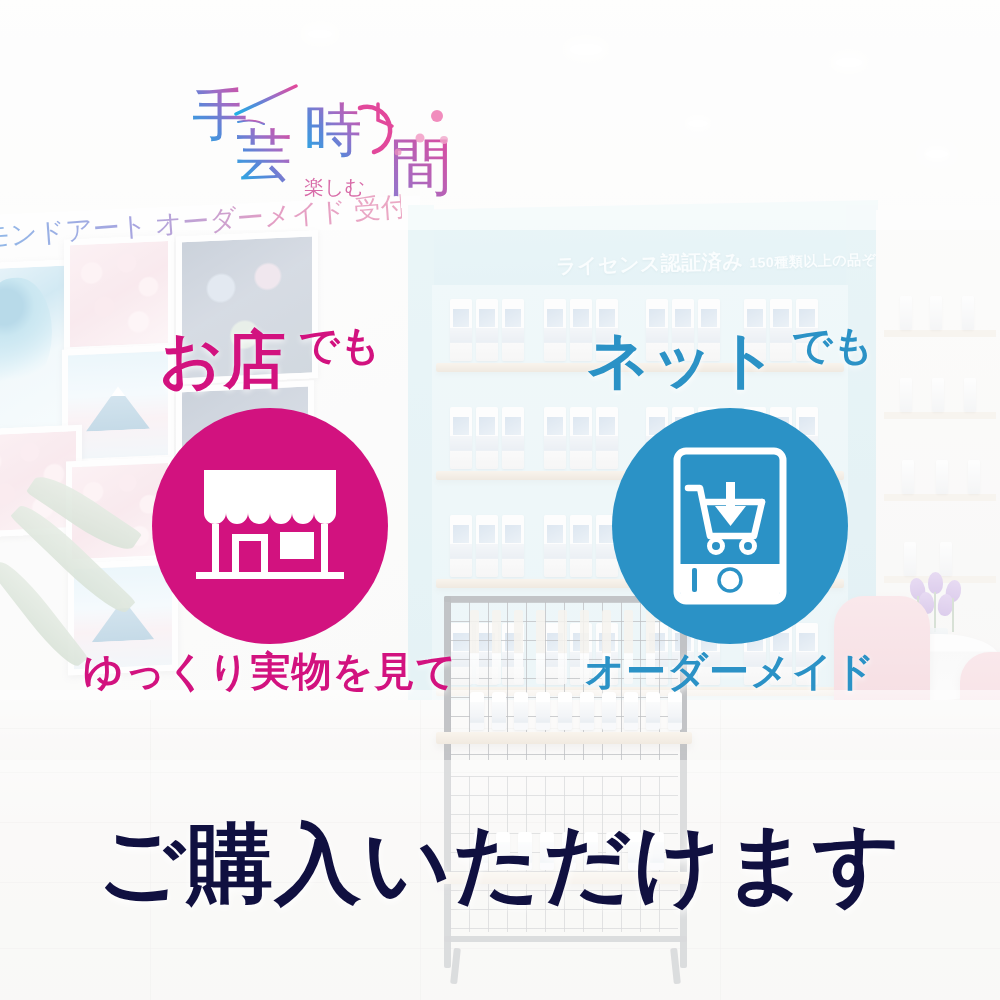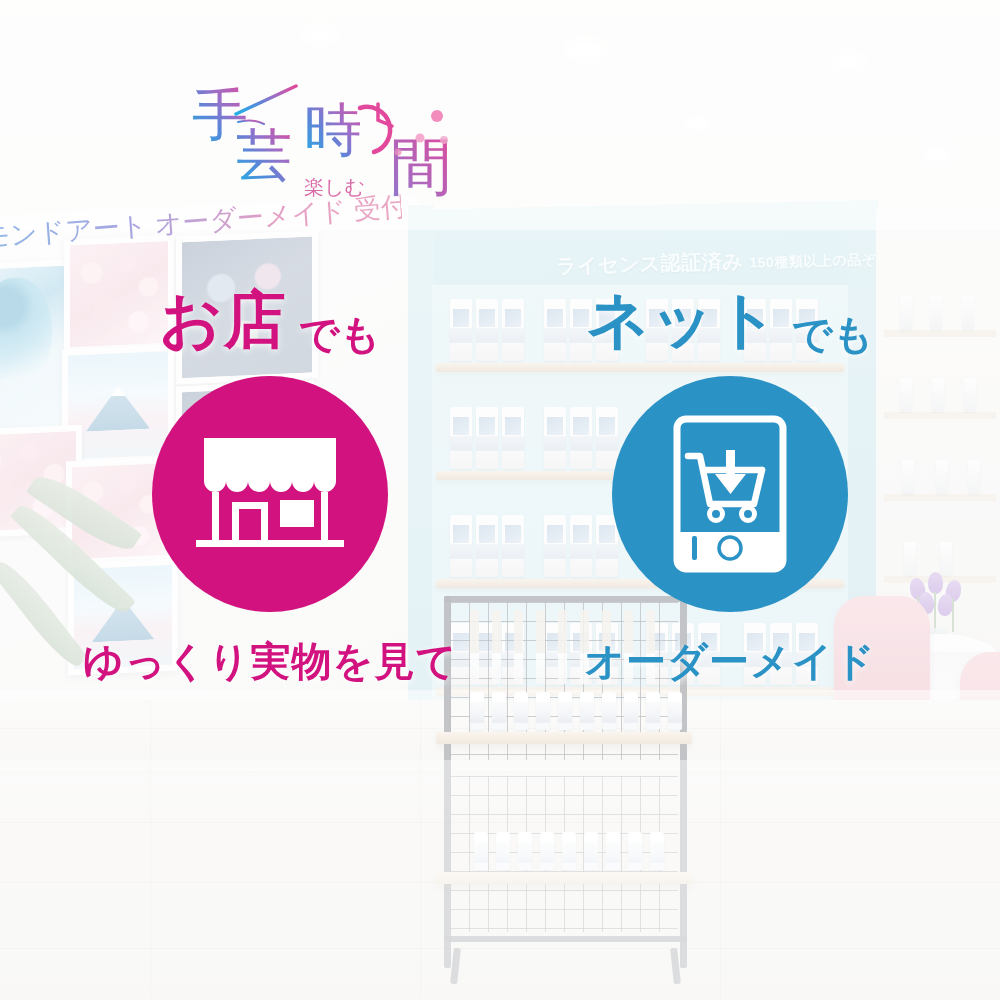--- a/index.html
+++ b/index.html
@@ -135,37 +135,37 @@
   .headline-top{position:absolute;left:492px;top:96px;
      font-size:74px;font-weight:700;color:#101040;letter-spacing:2px;
      font-family:"DejaVu Sans","Liberation Sans",sans-serif;
      text-shadow:0 2px 5px rgba(255,255,255,.9);white-space:nowrap;}
 
   
   .col{position:absolute;top:286px;width:420px;text-align:center;}
   .col.left{left:60px;}
   .col.right{left:520px;}
 
-  .cap-row{height:76px;display:flex;align-items:flex-end;justify-content:center;gap:12px;}
+  .cap-row{height:76px;display:flex;align-items:flex-start;justify-content:center;gap:12px;margin-top:32px;}
   .cap-big{font-size:62px;font-weight:700;letter-spacing:1px;
      font-family:"DejaVu Sans","Liberation Sans",sans-serif;
      text-shadow:0 2px 6px rgba(255,255,255,.85);}
   .cap-small{font-size:40px;font-weight:700;letter-spacing:0;
      font-family:"DejaVu Sans","Liberation Sans",sans-serif;
      text-shadow:0 2px 6px rgba(255,255,255,.85);}
   .pink{color:#d2127f;}
   .blue{color:#2b92c6;}
 
   .circle{width:236px;height:236px;border-radius:50%;margin:14px auto 0;
      display:flex;align-items:center;justify-content:center;}
   .circle.pinkbg{background:#d2127f;}
   .circle.bluebg{background:#2b92c6;}
   .circle svg{display:block;}
 
-  .cap-bottom{margin-top:22px;font-size:40px;font-weight:700;letter-spacing:1px;
+  .cap-bottom{font-size:40px;font-weight:700;letter-spacing:1px;
      font-family:"DejaVu Sans","Liberation Sans",sans-serif;
      text-shadow:0 2px 6px rgba(255,255,255,.9);}
 
   .headline-bottom{position:absolute;left:0;top:806px;width:1000px;text-align:center;
      font-size:86px;font-weight:700;color:#101040;letter-spacing:2px;
      font-family:"DejaVu Sans","Liberation Sans",sans-serif;
      text-shadow:0 3px 8px rgba(255,255,255,.92);white-space:nowrap;}
 </style>
 </head>
 <body>
@@ -462,14 +462,15 @@
             <g fill="#ffffff">
               <rect x="54" y="36" width="9" height="30"></rect>
               <path d="M43 60 h31 l-15.5 20 z"></path>
             </g>
           </svg>
         </span>
       </div>
       <div class="cap-bottom blue">オーダーメイド</div>
     </div>
 
+    <div class="headline-bottom">ご購入いただけます</div>
   </div>
 </div>
 
 </body></html>

